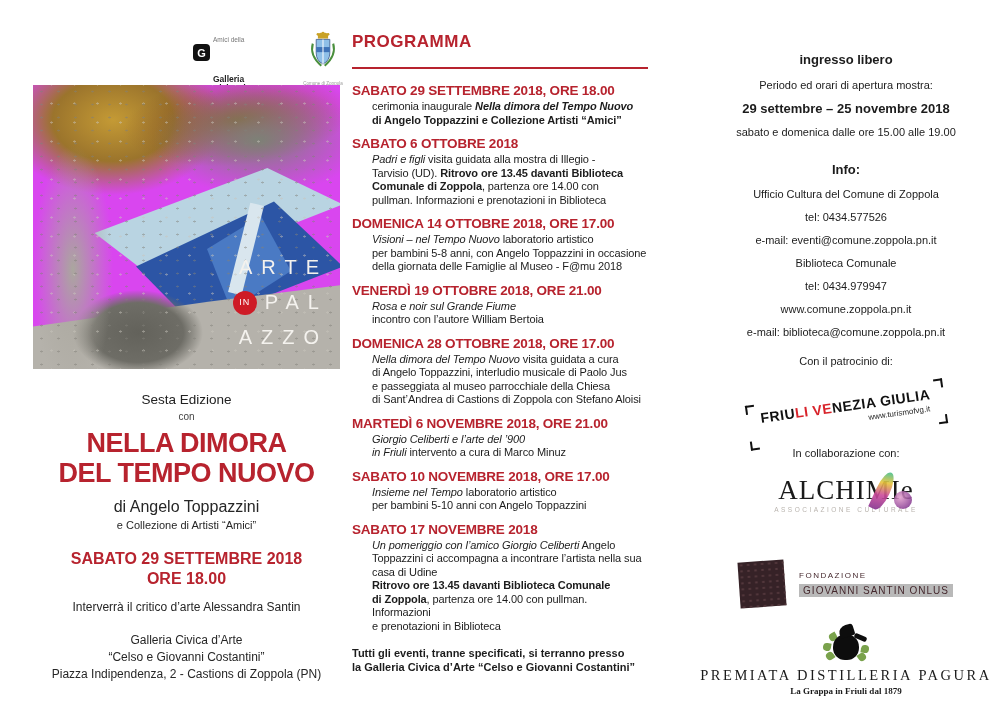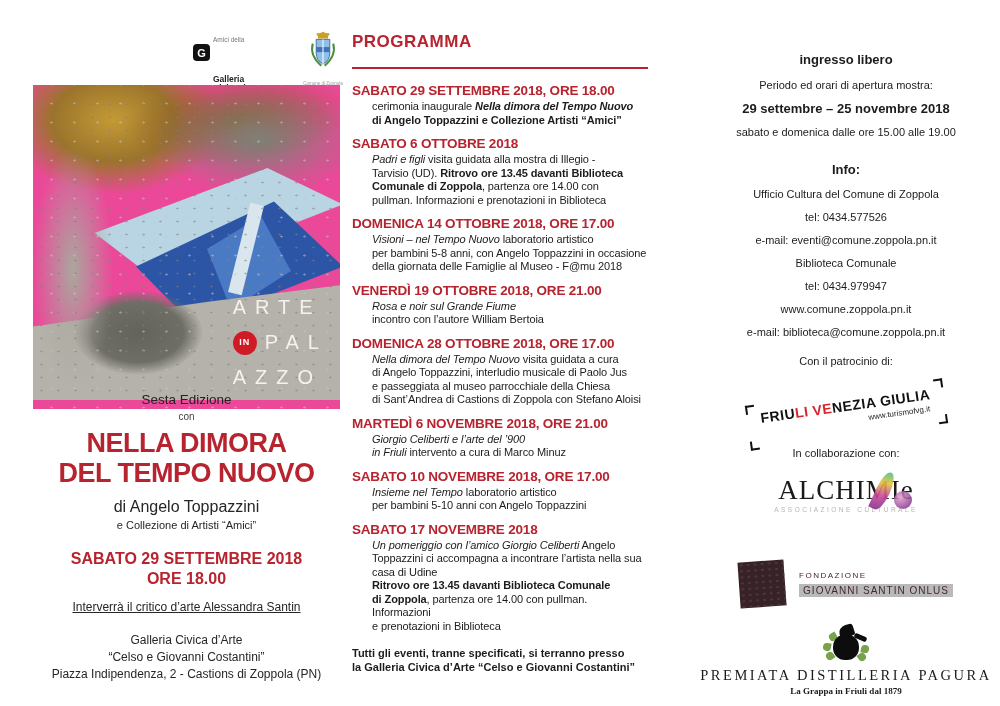--- a/index.html
+++ b/index.html
@@ -16,53 +16,53 @@
   .amici-main { display:flex; gap:3px; align-items:flex-start; }
   .amici-mark { width:17px; height:17px; background:#111; color:#fff; border-radius:4px; font-weight:bold;
                 font-size:11px; display:flex; align-items:center; justify-content:center; flex:0 0 auto; }
   .amici-name { font-weight:bold; color:#222; font-size:8.5px; line-height:9px;margin-top:31px; }
   .amici-sub { font-size:4.5px; color:#444; margin-top:1px; }
   .amici-addr { font-size:4.5px; color:#999; margin-top:3px; }
   .comune-logo { position:absolute; left:270px; top:0; width:40px; text-align:center; }
   .comune-caption { font-size:4.5px; color:#999; margin-top:1px; }
 
   
-  .photo { position:absolute; left:0; top:55px; width:307px; height:324px; background:#ec4899; overflow:hidden; }
+  .photo { position:absolute; left:0; top:55px; width:307px; height:284px; background:#d946ef; overflow:hidden;text-align:right; }
   .ph { position:absolute; }
   .ph-ochre   { left:-30px; top:-40px; width:220px; height:150px; background:radial-gradient(closest-side,#c49a35,#9b742c 55%,rgba(155,116,44,0)); }
   .ph-rust    { left:90px; top:-10px; width:230px; height:90px; background:radial-gradient(closest-side,#8d5a26,rgba(141,90,38,0)); transform:rotate(-6deg); }
   .ph-graygreen{ left:120px; top:0px; width:210px; height:110px; background:radial-gradient(closest-side,#7d8176,rgba(125,129,118,0)); }
   .ph-lblue   { left:40px; top:70px; width:270px; height:130px; background:#b9d4e2;
                 clip-path:polygon(8% 60%,72% 10%,100% 38%,30% 95%); }
   .ph-dblue   { left:80px; top:110px; width:230px; height:130px; background:#2c55a5;
                 clip-path:polygon(10% 55%,70% 5%,100% 55%,35% 100%); }
   .ph-dblue2  { left:150px; top:120px; width:120px; height:110px; background:#4a7ac4;
                 clip-path:polygon(20% 40%,65% 10%,90% 60%,40% 95%); }
   .ph-wstripe { left:206px; top:118px; width:14px; height:92px; background:#d9e6ee; transform:rotate(14deg); }
   .ph-concrete{ left:-10px; top:195px; width:340px; height:120px; background:#b5b2ab;
                 clip-path:polygon(0 40%,55% 18%,100% 2%,100% 100%,0 100%); }
   .ph-stone   { left:40px; top:205px; width:130px; height:85px; background:radial-gradient(closest-side,#63625b,#6e6d66 70%,rgba(110,109,102,0)); border-radius:50%; }
   .ph-grainL  { left:0; top:60px; width:80px; height:250px; background:radial-gradient(closest-side,#aaa79e,rgba(170,167,158,0)); }
   .ph-speckle { left:0; top:0; width:100%; height:100%; opacity:.5;
       background-image:radial-gradient(#83817a 1px, transparent 1.6px), radial-gradient(#c9c6bd 1px, transparent 1.6px);
       background-size:17px 13px, 23px 19px; background-position:0 0, 7px 9px; }
   .overlay { position:absolute; right:12px; bottom:14px; color:#f4f2ee; font-size:20px; letter-spacing:9px; line-height:35px; }
   .overlay-row { display:flex; align-items:center; }
-  .in-badge { width:24px; height:24px; border-radius:50%; background:#ce1b26; color:#fff; font-size:9px; font-weight:bold;
+  .in-badge { width:24px; height:24px; border-radius:50%; background:#ce1b26; color:#fff; font-size:9px; font-weight:normal;
               display:flex; align-items:center; justify-content:center; letter-spacing:1px; margin-right:8px; flex:0 0 auto; }
 
   
   .left-text { position:absolute; left:0; top:362px; width:307px; text-align:center; }
   .edition { font-size:13.5px; color:#222; }
   .con { font-size:10px; color:#444; margin-top:4px; }
   .big-title { margin-top:6px; font-size:27px; font-weight:bold; color:var(--accent); line-height:30px; letter-spacing:-0.5px; }
   .author { margin-top:10px; font-size:16px; color:#262626; }
   .collection { margin-top:3px; font-size:11px; color:#262626; }
   .left-date { margin-top:18px; font-size:16px; font-weight:bold; color:var(--accent); line-height:20px; }
-  .critic { margin-top:11px; font-size:12px; color:#262626;text-decoration:underline; }
+  .critic { margin-top:11px; font-size:12px; color:#262626; }
   .venue { margin-top:18px; font-size:12px; line-height:17px; color:#262626; }
 
   
   #mid-col { position:absolute; left:352px; top:32px; width:296px; }
   .prog-heading { font-size:17px; font-weight:bold; color:var(--accent); letter-spacing:.5px;
                   border-bottom:2px solid var(--accent); padding-bottom:15px; margin-bottom:14px; }
   .event { margin-bottom:9px; }
   .event-title { font-size:13.5px; font-weight:bold; color:var(--accent); letter-spacing:-0.2px; margin-bottom:2px; }
   .event-body { font-size:11px; line-height:13.5px; color:#1c1c1c; white-space:pre-line; letter-spacing:-0.1px;margin-left:20px; }
   .seg-i { font-style:italic; }

